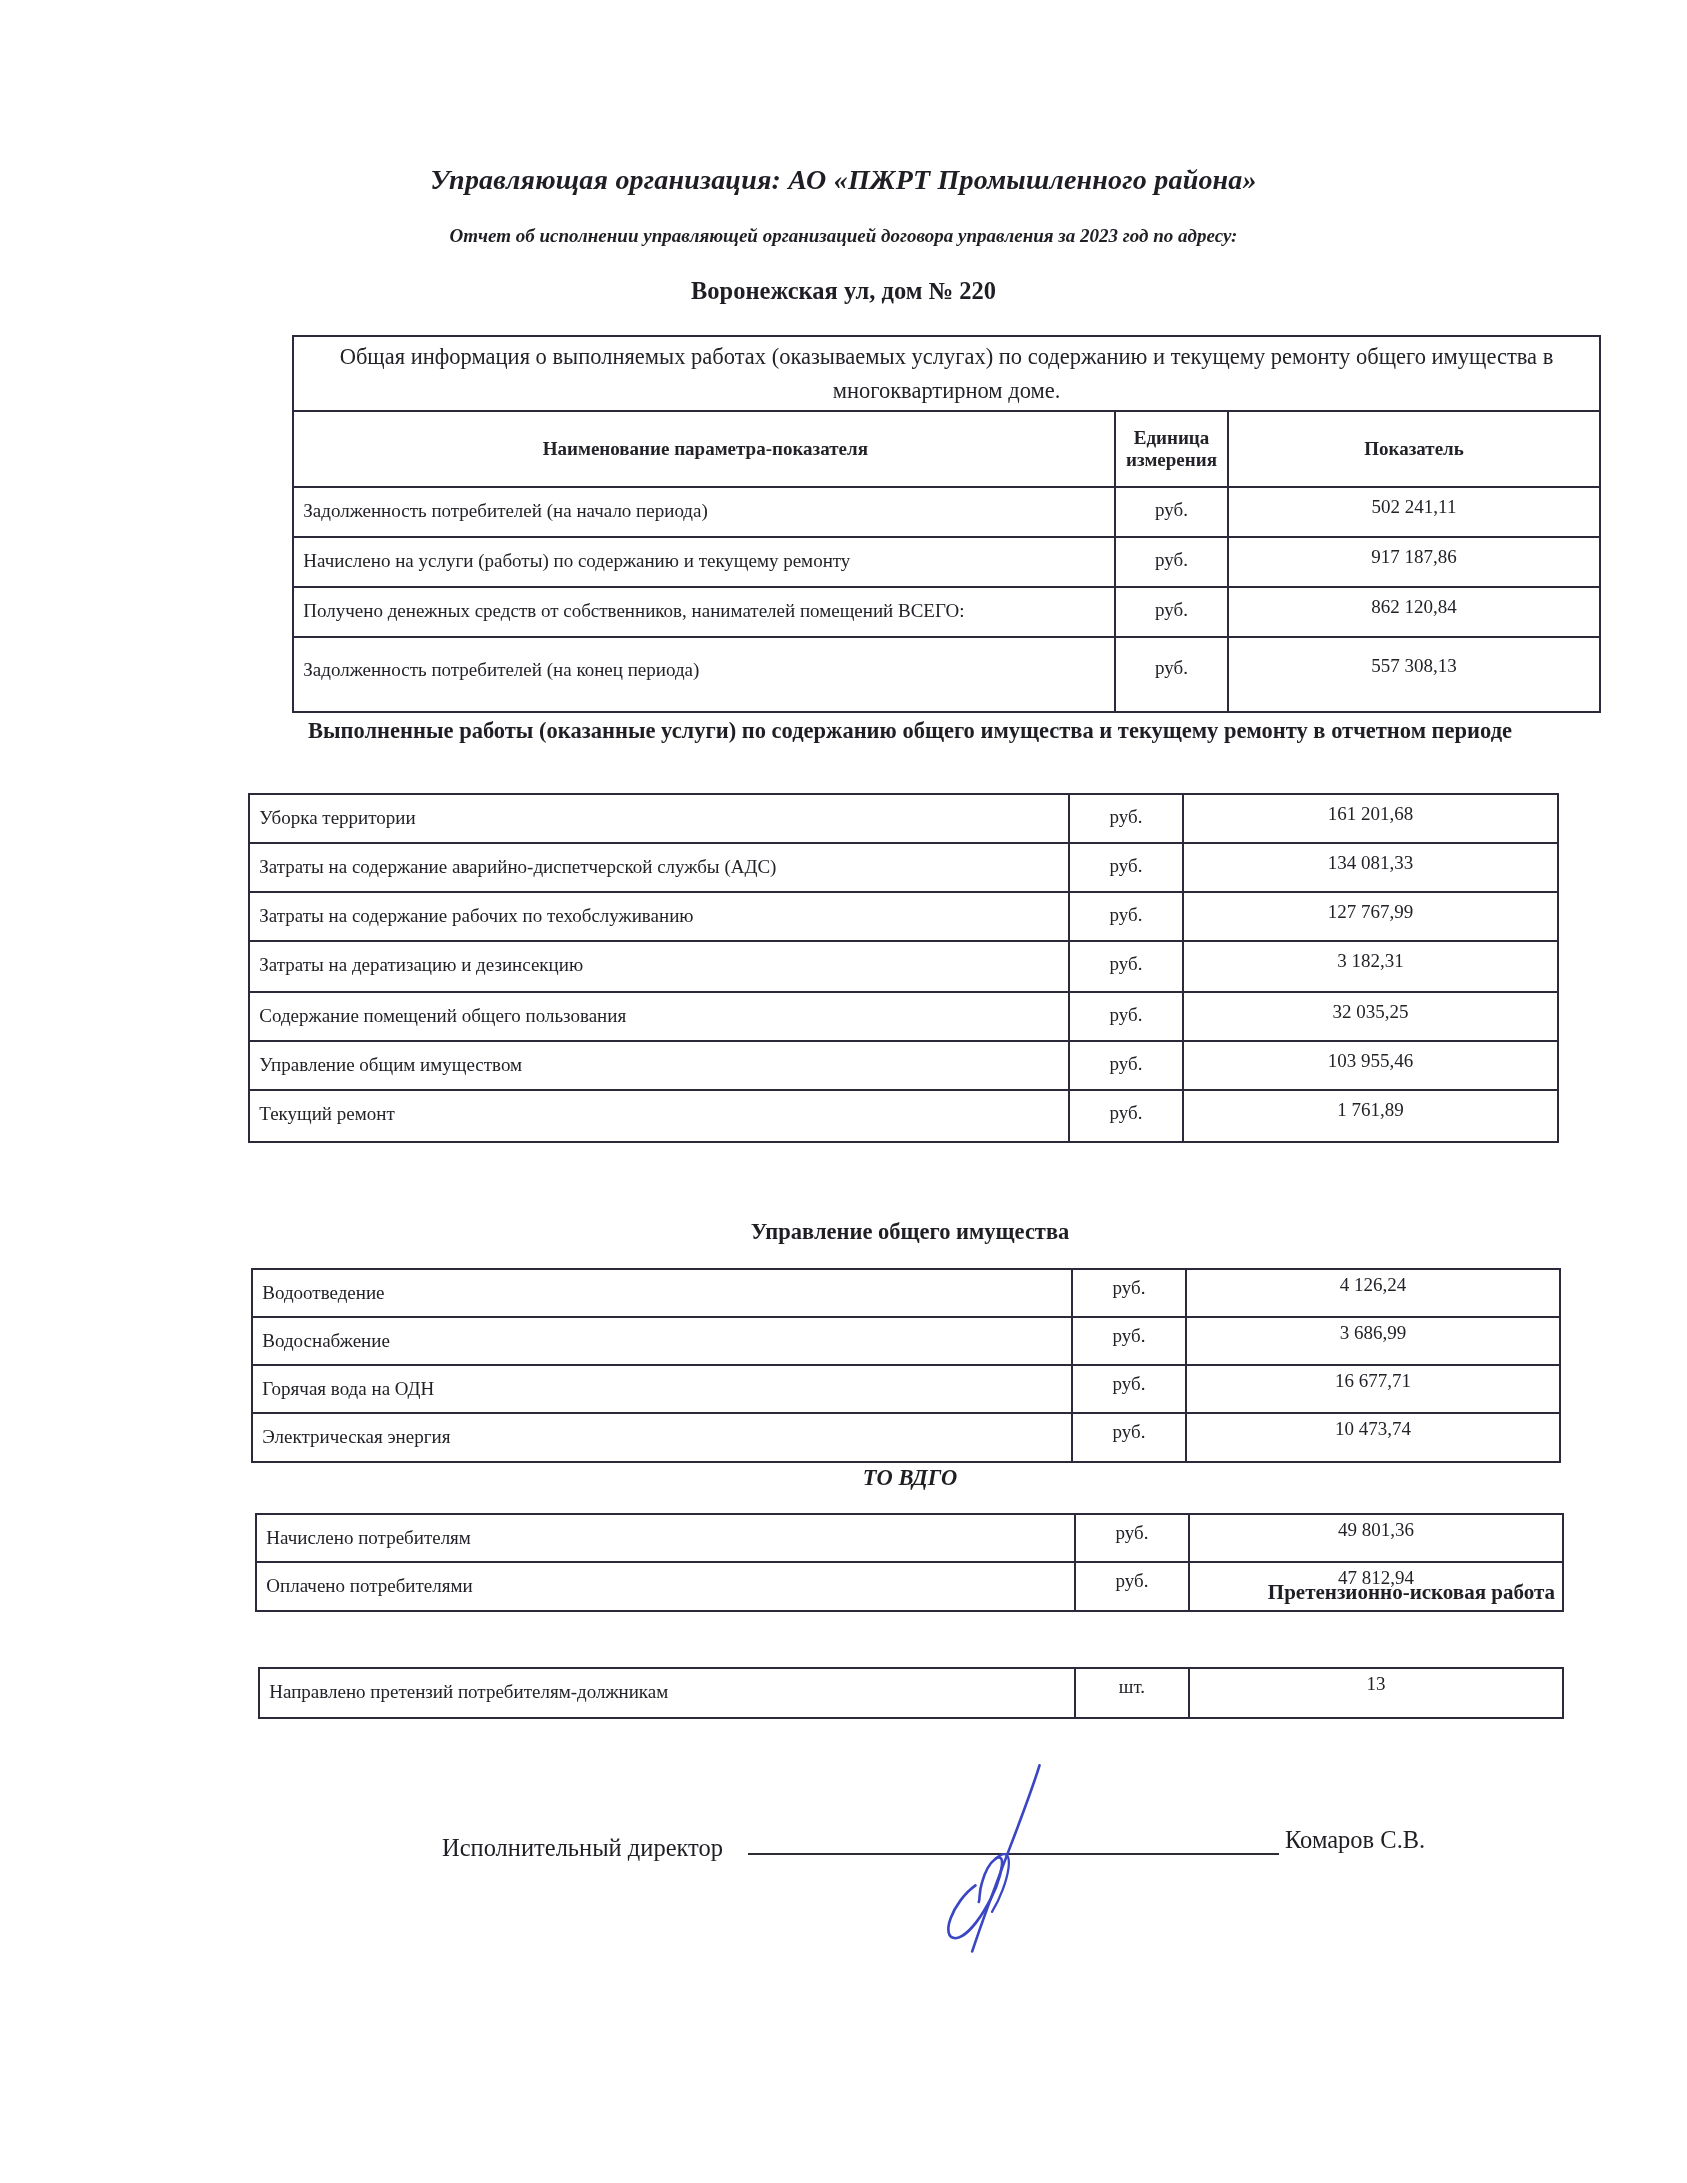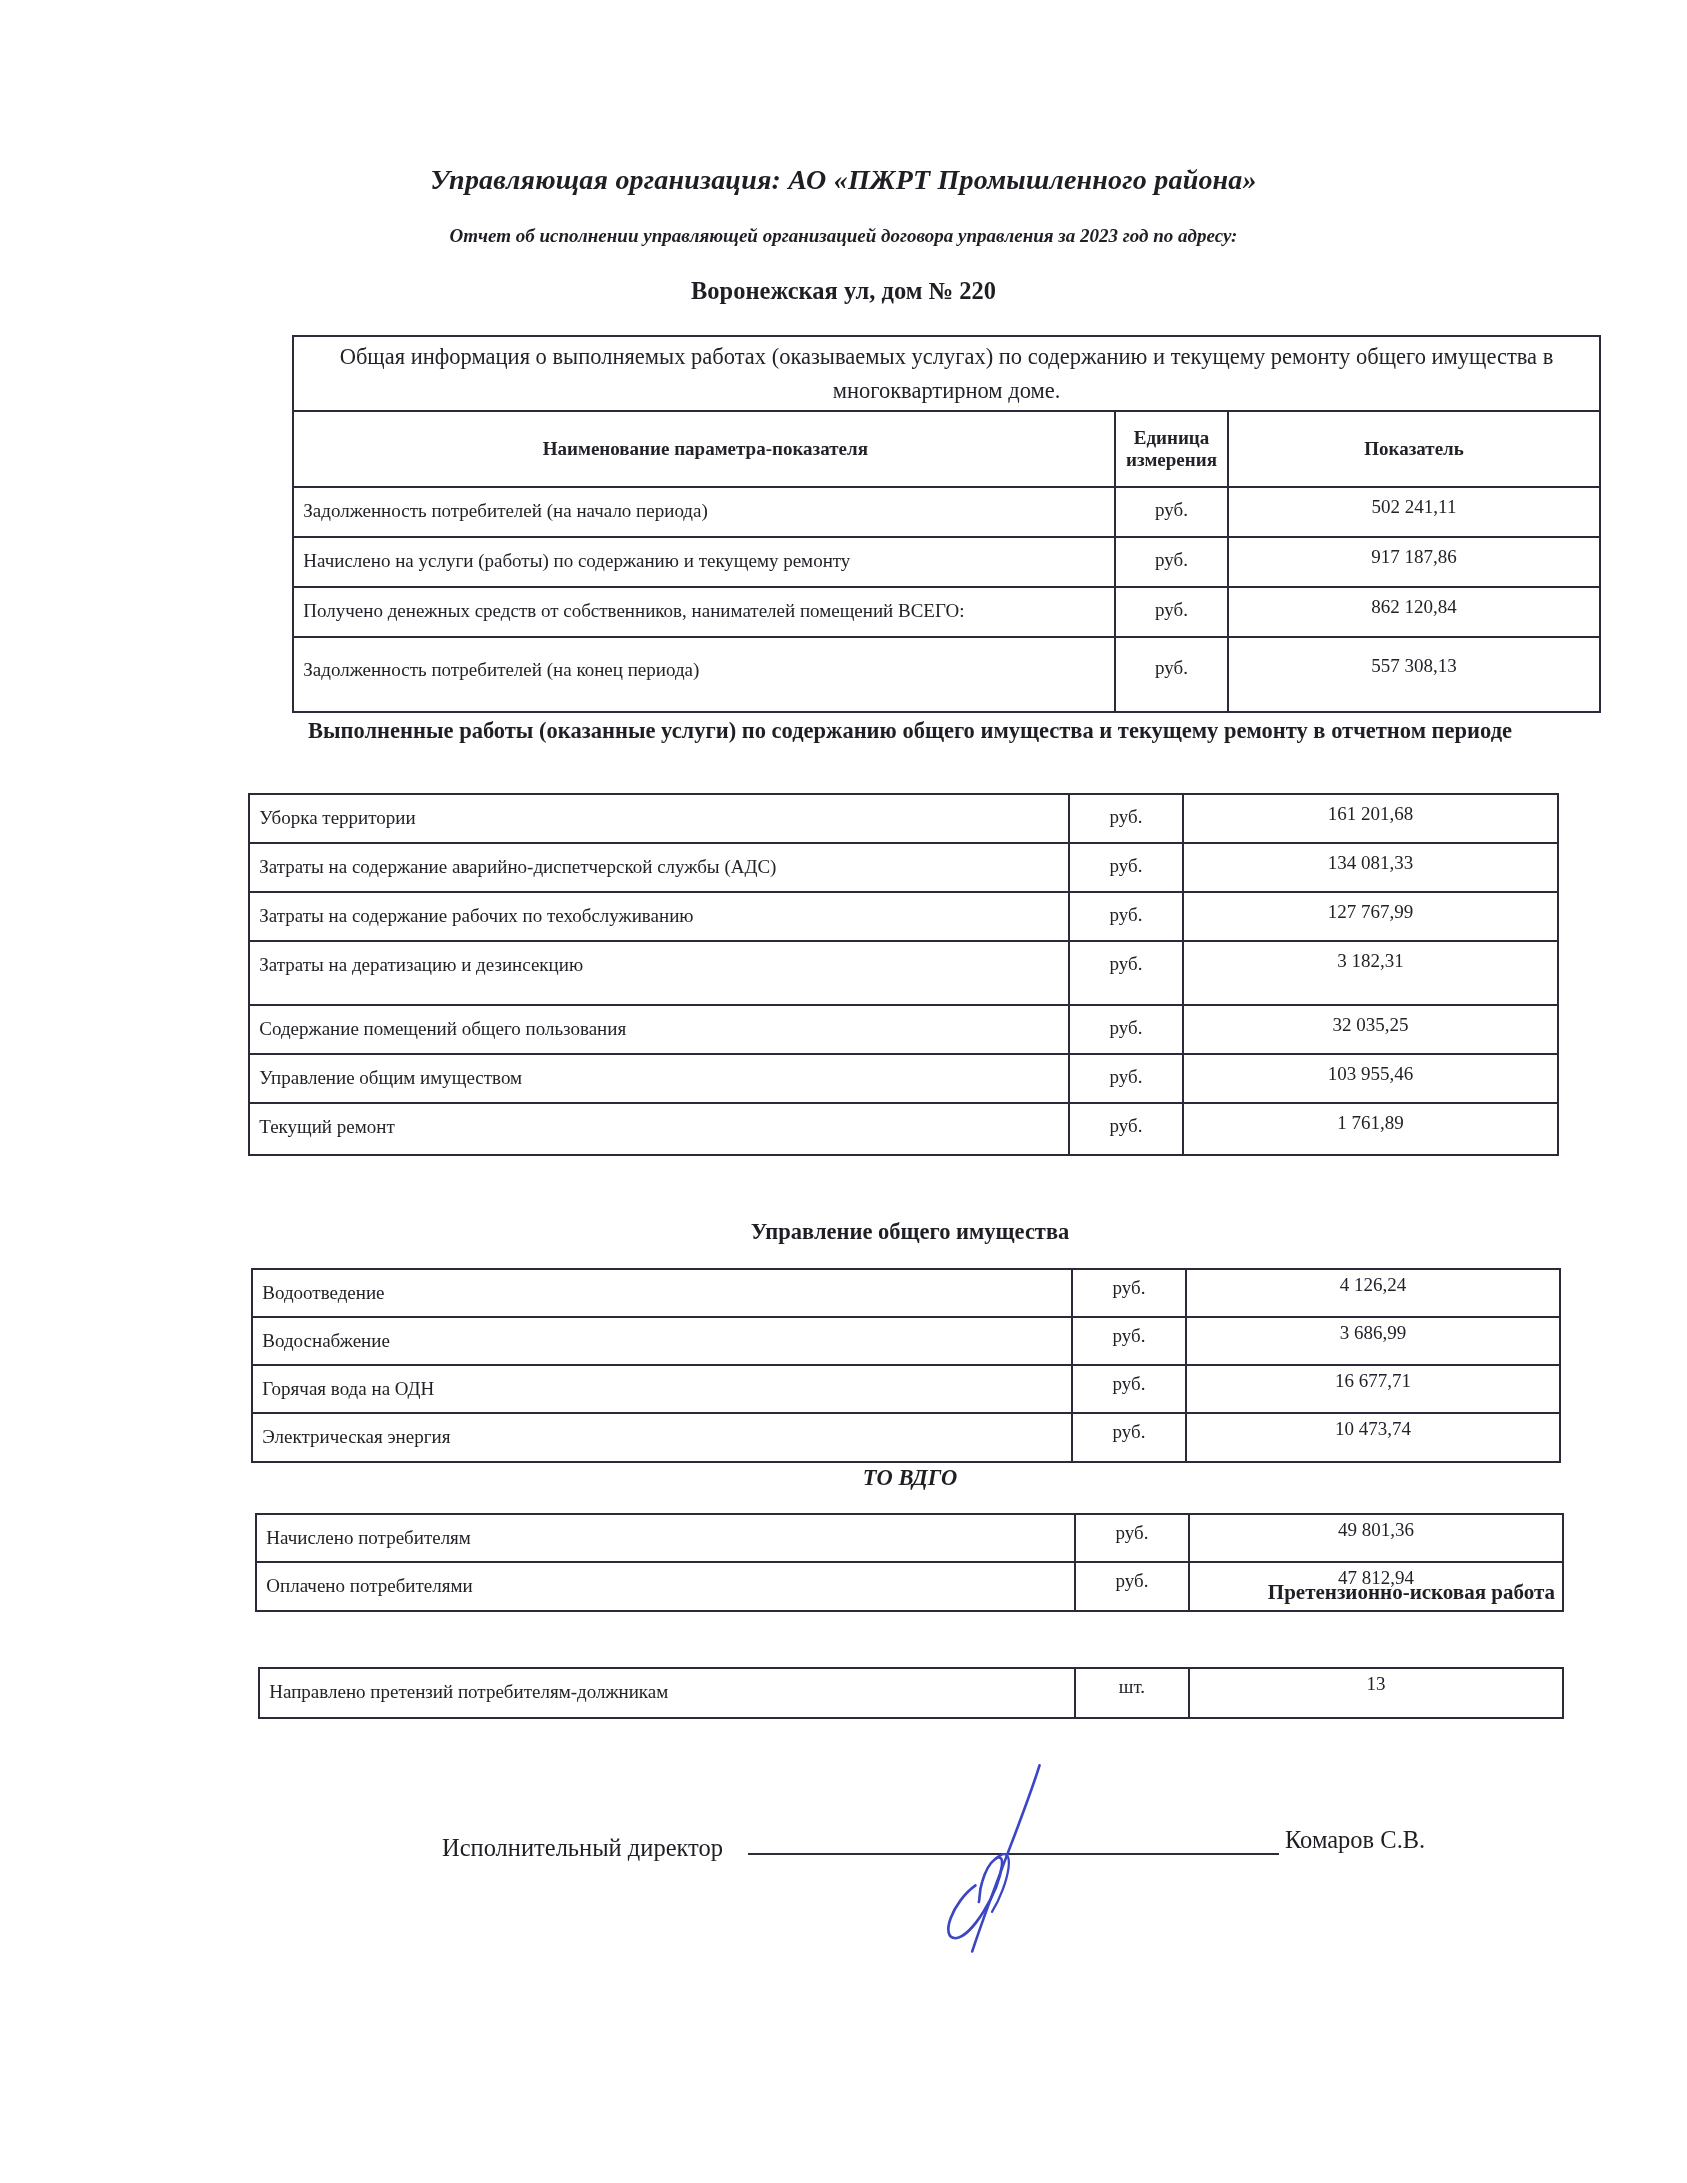--- a/index.html
+++ b/index.html
@@ -92,21 +92,21 @@
   <tr style="height:49px">
     <td class="cell-name">Затраты на содержание аварийно-диспетчерской службы (АДС)</td>
     <td class="cell-unit">руб.</td>
     <td class="cell-val">134 081,33</td>
   </tr>
   <tr style="height:49px">
     <td class="cell-name">Затраты на содержание рабочих по техобслуживанию</td>
     <td class="cell-unit">руб.</td>
     <td class="cell-val">127 767,99</td>
   </tr>
-  <tr style="height:64px">
+  <tr style="height:51px">
     <td class="cell-name">Затраты на дератизацию и дезинсекцию</td>
     <td class="cell-unit">руб.</td>
     <td class="cell-val">3 182,31</td>
   </tr>
   <tr style="height:49px">
     <td class="cell-name">Содержание помещений общего пользования</td>
     <td class="cell-unit">руб.</td>
     <td class="cell-val">32 035,25</td>
   </tr>
   <tr style="height:49px">

